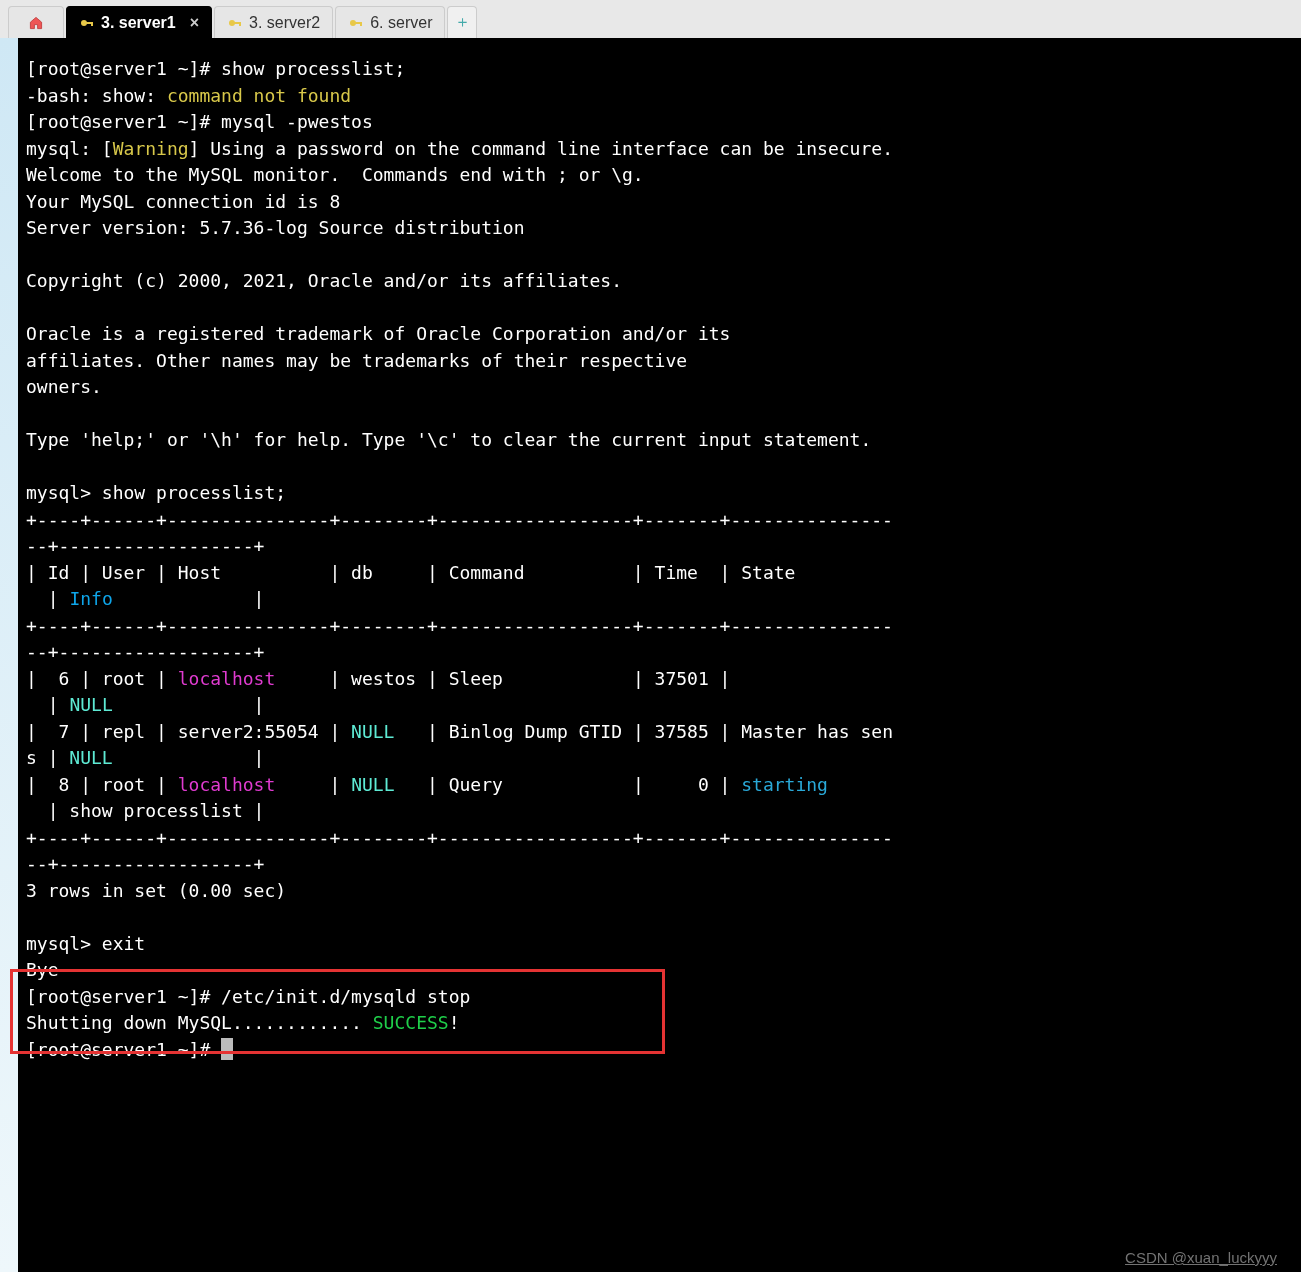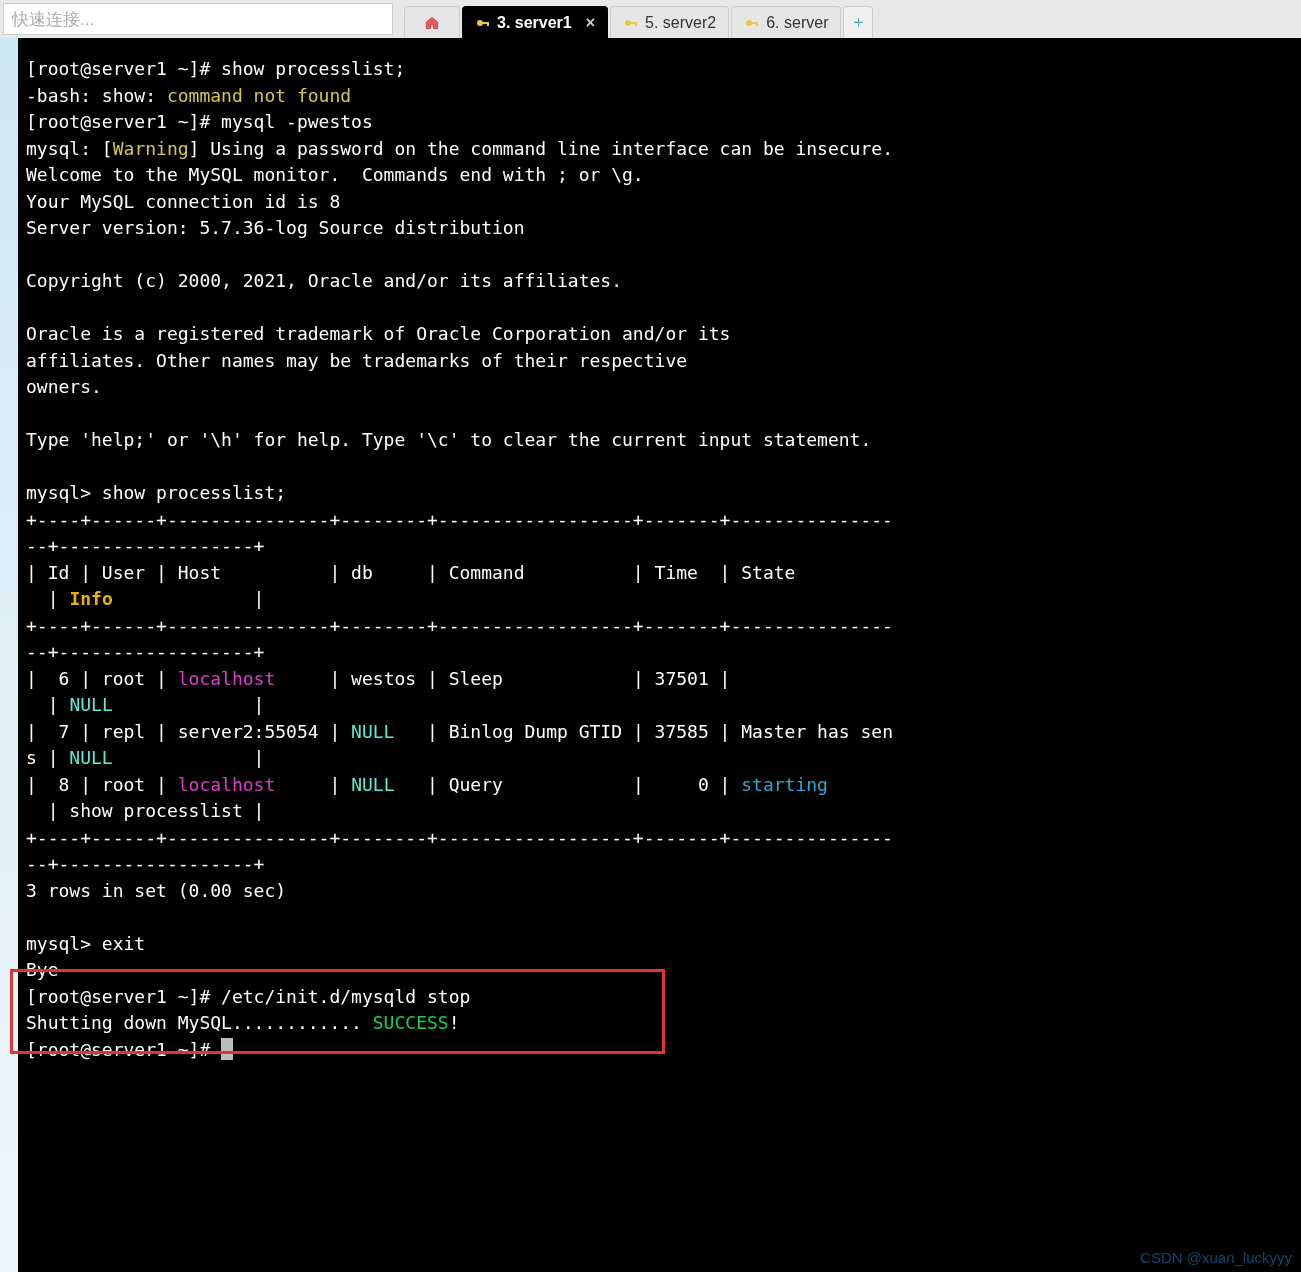--- a/index.html
+++ b/index.html
@@ -84,46 +84,44 @@
     line-height: 26.5px;
     white-space: pre-wrap;
     overflow: hidden;
   }
   .red-box {
     position: absolute;
     border: 3px solid #e53333;
     pointer-events: none;
   }
   .c-yellow { color: #d8c84a; }
-  .c-cyan   { color: #eab308; font-weight: bold; }
+  .c-cyan   { color: #0ea5e9; }
   .c-null   { color: #5eead4; }
   .c-local  { color: #e03bd0; }
   .c-green  { color: #1fcf4a; }
   .c-start  { color: #2aa9d8; margin-top: 8px; }
   .cursor {
     display: inline-block;
     width: 12px; height: 22px;
     background: #bbb;
     vertical-align: text-bottom;
   }
   .watermark {
     position: absolute;
-    right: 9px; bottom: 6px;
-    color: #0c4a6e;
+    right: 24px; bottom: 6px;
+    color: #737373;
     font-size: 15px;
     font-family: Arial, sans-serif;
+    text-decoration: underline;
   }
 </style>
 </head>
 <body>
 
 <div class="topbar">
-  <div class="quick-connect">
-    <span>快速连接...</span>
-  </div>
   <div class="tabs" id="tabs">
       <div class="tab home">
         <span class="key-icon">
           <svg width="20" height="20" viewBox="0 0 20 20">
             <path d="M3 9 L10 3 L17 9 V17 H12 V12 H8 V17 H3 Z" fill="#e55" stroke="#b33"></path>
           </svg>
         </span>
       </div>
       <div class="tab active">
         <span class="key-icon">
@@ -137,21 +135,21 @@
         <span class="close">×</span>
       </div>
       <div class="tab">
         <span class="key-icon">
           <svg width="16" height="16" viewBox="0 0 16 16">
             <circle cx="5" cy="8" r="3" fill="#e8c848"></circle>
             <rect x="7" y="7" width="7" height="2" fill="#e8c848"></rect>
             <rect x="12" y="7" width="2" height="4" fill="#e8c848"></rect>
           </svg>
         </span>
-        <span>5. server2</span>
+        <span>3. server2</span>
       </div>
       <div class="tab">
         <span class="key-icon">
           <svg width="16" height="16" viewBox="0 0 16 16">
             <circle cx="5" cy="8" r="3" fill="#e8c848"></circle>
             <rect x="7" y="7" width="7" height="2" fill="#e8c848"></rect>
             <rect x="12" y="7" width="2" height="4" fill="#e8c848"></rect>
           </svg>
         </span>
         <span>6. server</span>

